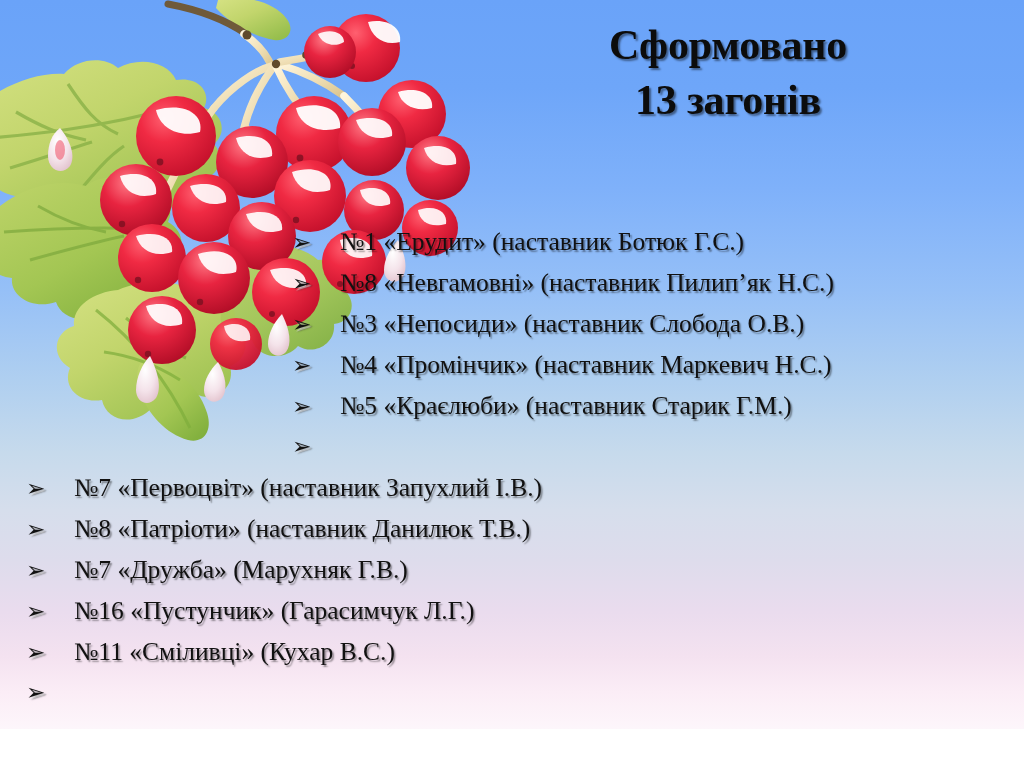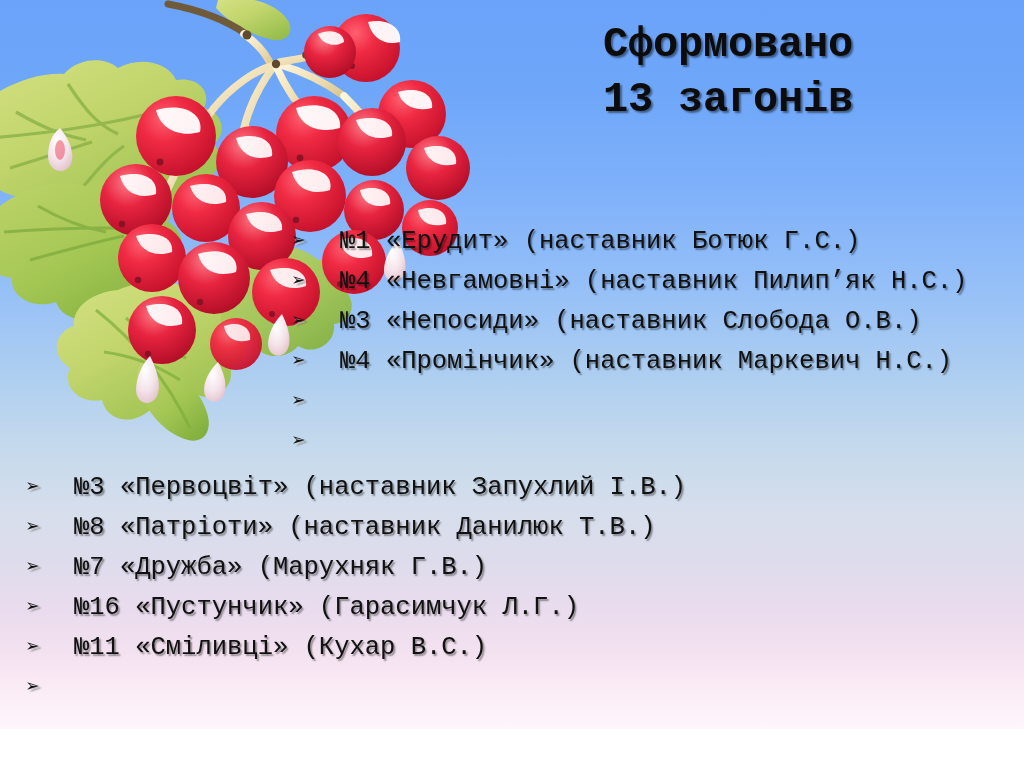--- a/index.html
+++ b/index.html
@@ -6,21 +6,21 @@
   html, body {
     margin: 0;
     padding: 0;
     background: #ffffff;
   }
   #slide {
     position: relative;
     width: 1024px;
     height: 729px;
     overflow: hidden;
-    font-family: Liberation Mono, monospace;
+    font-family: Liberation Serif, serif;
     
     background: linear-gradient(to bottom,
         #6AA3F9 0%,
         #6EA6F9 12%,
         #7FB1FA 26%,
         #96C0F7 40%,
         #AFCFF0 52%,
         #C6DAEC 62%,
         #D6DEEC 70%,
         #DEDCEC 77%,
@@ -292,42 +292,43 @@
     <span class="tline">13 загонів</span>
   </div>
 
   <ul class="blist" id="list-indented">
     <li class="bitem">
       <span class="bullet">➢</span>
       <span class="btext">№1 «Ерудит» (наставник Ботюк Г.С.)</span>
     </li>
     <li class="bitem">
       <span class="bullet">➢</span>
-      <span class="btext">№4 «Невгамовні» (наставник Пилип’як Н.С.)</span>
+      <span class="btext">№8 «Невгамовні» (наставник Пилип’як Н.С.)</span>
     </li>
     <li class="bitem">
       <span class="bullet">➢</span>
       <span class="btext">№3 «Непосиди» (наставник Слобода О.В.)</span>
     </li>
     <li class="bitem">
       <span class="bullet">➢</span>
       <span class="btext">№4 «Промінчик» (наставник Маркевич Н.С.)</span>
     </li>
     <li class="bitem">
       <span class="bullet">➢</span>
+      <span class="btext">№5 «Краєлюби» (наставник Старик Г.М.)</span>
     </li>
     <li class="bitem">
       <span class="bullet">➢</span>
     </li>
   </ul>
 
   <ul class="blist" id="list-full">
     <li class="bitem">
       <span class="bullet">➢</span>
-      <span class="btext">№3 «Первоцвіт» (наставник Запухлий І.В.)</span>
+      <span class="btext">№7 «Первоцвіт» (наставник Запухлий І.В.)</span>
     </li>
     <li class="bitem">
       <span class="bullet">➢</span>
       <span class="btext">№8 «Патріоти» (наставник Данилюк Т.В.)</span>
     </li>
     <li class="bitem">
       <span class="bullet">➢</span>
       <span class="btext">№7 «Дружба» (Марухняк Г.В.)</span>
     </li>
     <li class="bitem">

